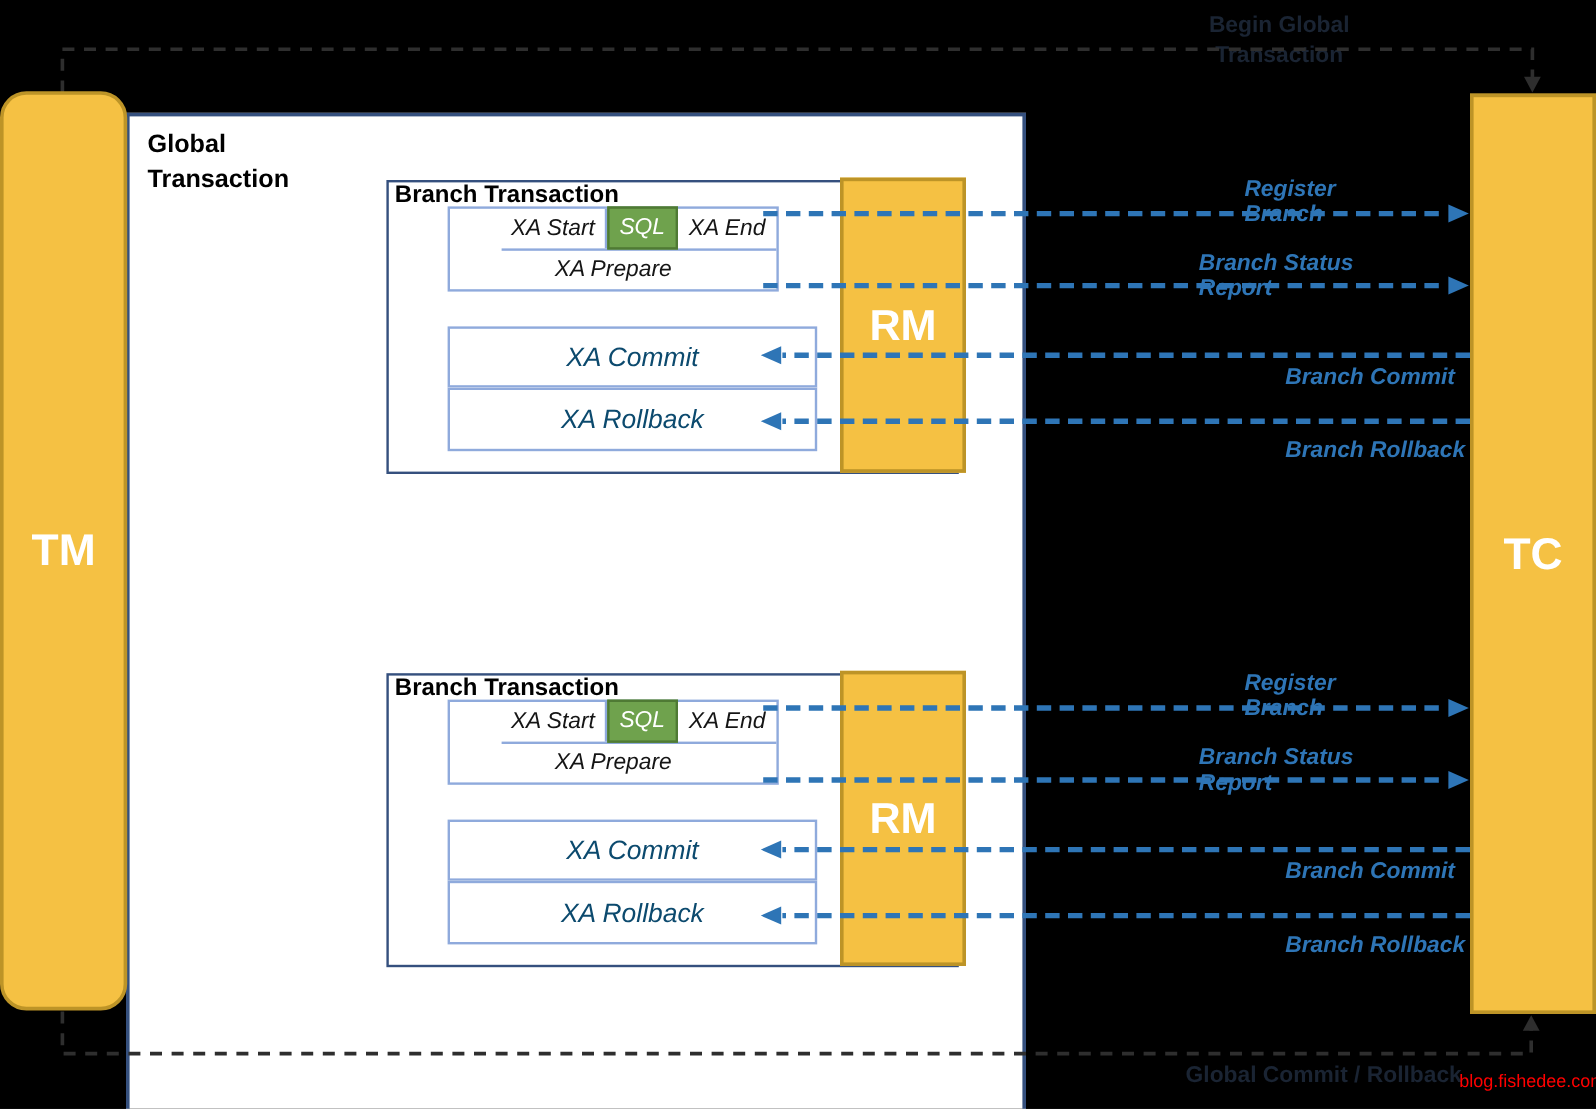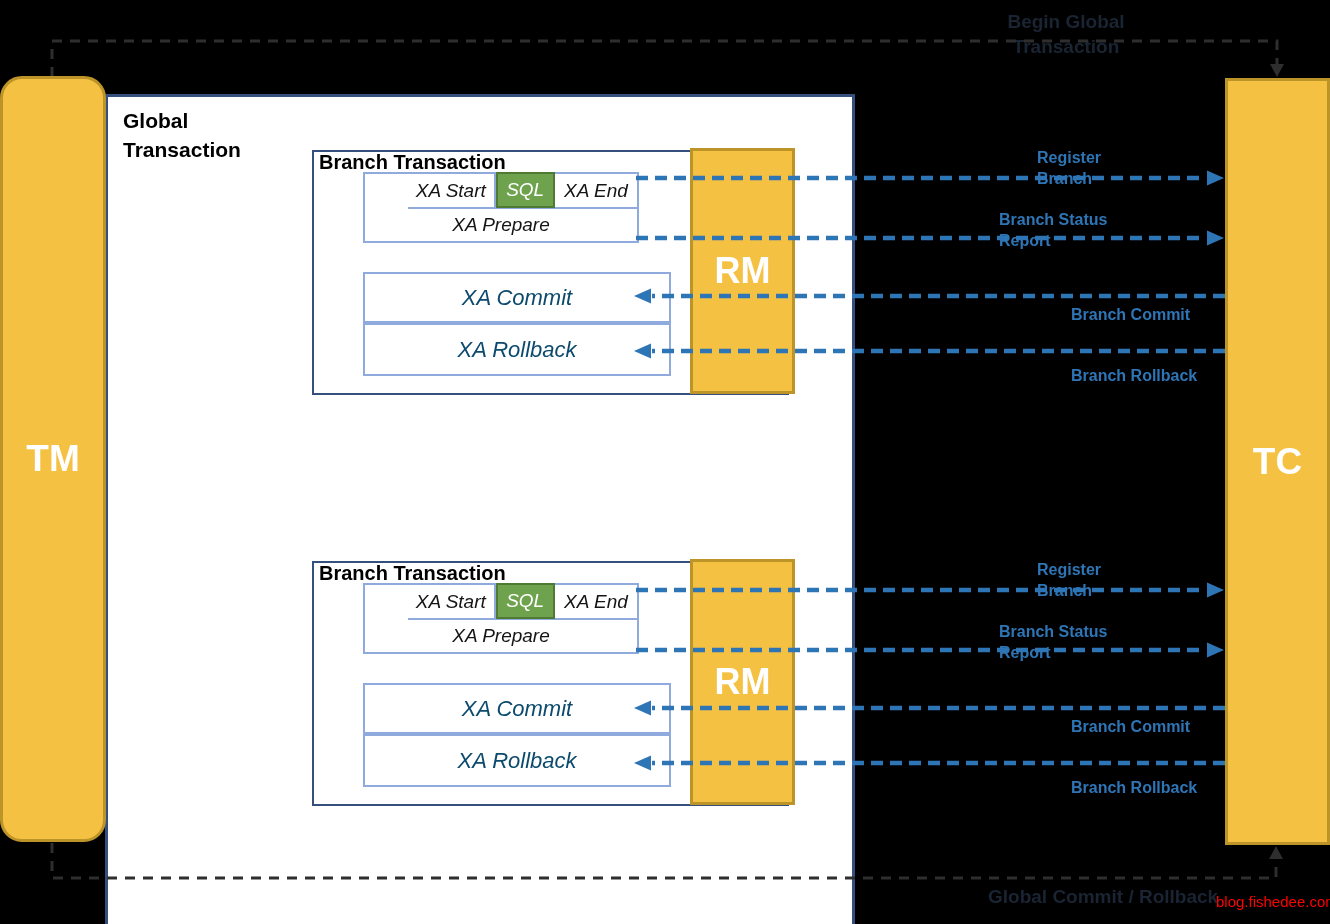--- a/index.html
+++ b/index.html
@@ -15,21 +15,21 @@
   .actor{position:absolute;background:#F5C143;border:3px solid #BD9427;box-sizing:border-box;
          color:#fff;font-size:37px;font-weight:700;display:flex;align-items:center;justify-content:center;z-index:6;}
   #tm{left:0;top:76px;width:106px;height:766px;border-radius:22px;}
   #tc{left:1225px;top:78px;width:105px;height:767px;}
 
   .global-box{position:absolute;left:105px;top:94px;width:750px;height:911px;background:#fff;
               border:3px solid #35507E;box-sizing:border-box;z-index:1;text-decoration:underline;}
   .global-title{position:absolute;left:15px;top:9px;width:160px;font-size:21px;line-height:29px;
                 font-weight:700;color:#000;}
 
-  .branch{position:absolute;left:312px;width:490px;height:248px;z-index:2;padding-left:36px;}
+  .branch{position:absolute;left:322px;width:490px;height:248px;z-index:2;padding-left:36px;}
   .branch.b1{top:148px;}
   .branch.b2{top:559px;}
   .branch-box{position:absolute;left:0;top:2px;width:477px;height:245px;border:2px solid #35507E;
               background:#fff;box-sizing:border-box;}
   .branch-title{position:absolute;left:7px;top:3px;font-size:20px;font-weight:700;color:#000;white-space:nowrap;}
   .xa-inner{position:absolute;left:51px;top:24px;width:276px;height:71px;border:2px solid #8FAADC;
             background:#fff;box-sizing:border-box;}
   .xa-row1{display:flex;height:35px;border-bottom:2px solid #8FAADC;box-sizing:border-box;margin-left:43px;}
   .xa-cell{display:flex;align-items:center;justify-content:center;font-style:italic;font-size:19px;
            color:#151515;box-sizing:border-box;}
@@ -41,21 +41,21 @@
               font-size:19px;color:#151515;}
   .xa-big{position:absolute;left:51px;width:308px;border:2px solid #8FAADC;background:#fff;
           box-sizing:border-box;display:flex;align-items:center;justify-content:center;
           font-style:italic;font-size:22px;color:#0c4a6e;}
   .xa-commit{top:124px;height:51px;}
   .xa-rollback{top:175px;height:53px;}
   .rm{position:absolute;left:378px;top:0;width:105px;height:246px;background:#F5C143;
       border:3px solid #BD9427;box-sizing:border-box;color:#fff;font-size:36px;font-weight:700;
       display:flex;align-items:center;justify-content:center;z-index:5;}
 
-  .msg{position:absolute;color:#2E75B6;font-size:16px;font-weight:700;line-height:21px;z-index:4;}
+  .msg{position:absolute;color:#2E75B6;font-size:19px;font-weight:700;line-height:21px;z-index:4;font-style:italic;}
   .msg.register{left:1037px;width:95px;}
   .msg.status{left:999px;width:150px;}
   .msg.commit,.msg.rollback{left:1071px;white-space:nowrap;}
   #m1-register{top:147px;} #m1-status{top:209px;} #m1-commit{top:304px;} #m1-rollback{top:365px;}
   #m2-register{top:559px;} #m2-status{top:621px;} #m2-commit{top:716px;} #m2-rollback{top:777px;}
 
   .flow-label{position:absolute;color:#1A2433;font-size:19px;font-weight:700;z-index:2;}
   #flow-begin{left:990px;top:9px;width:152px;text-align:center;line-height:25px;}
   #flow-end{left:988px;top:886px;white-space:nowrap;}
 

